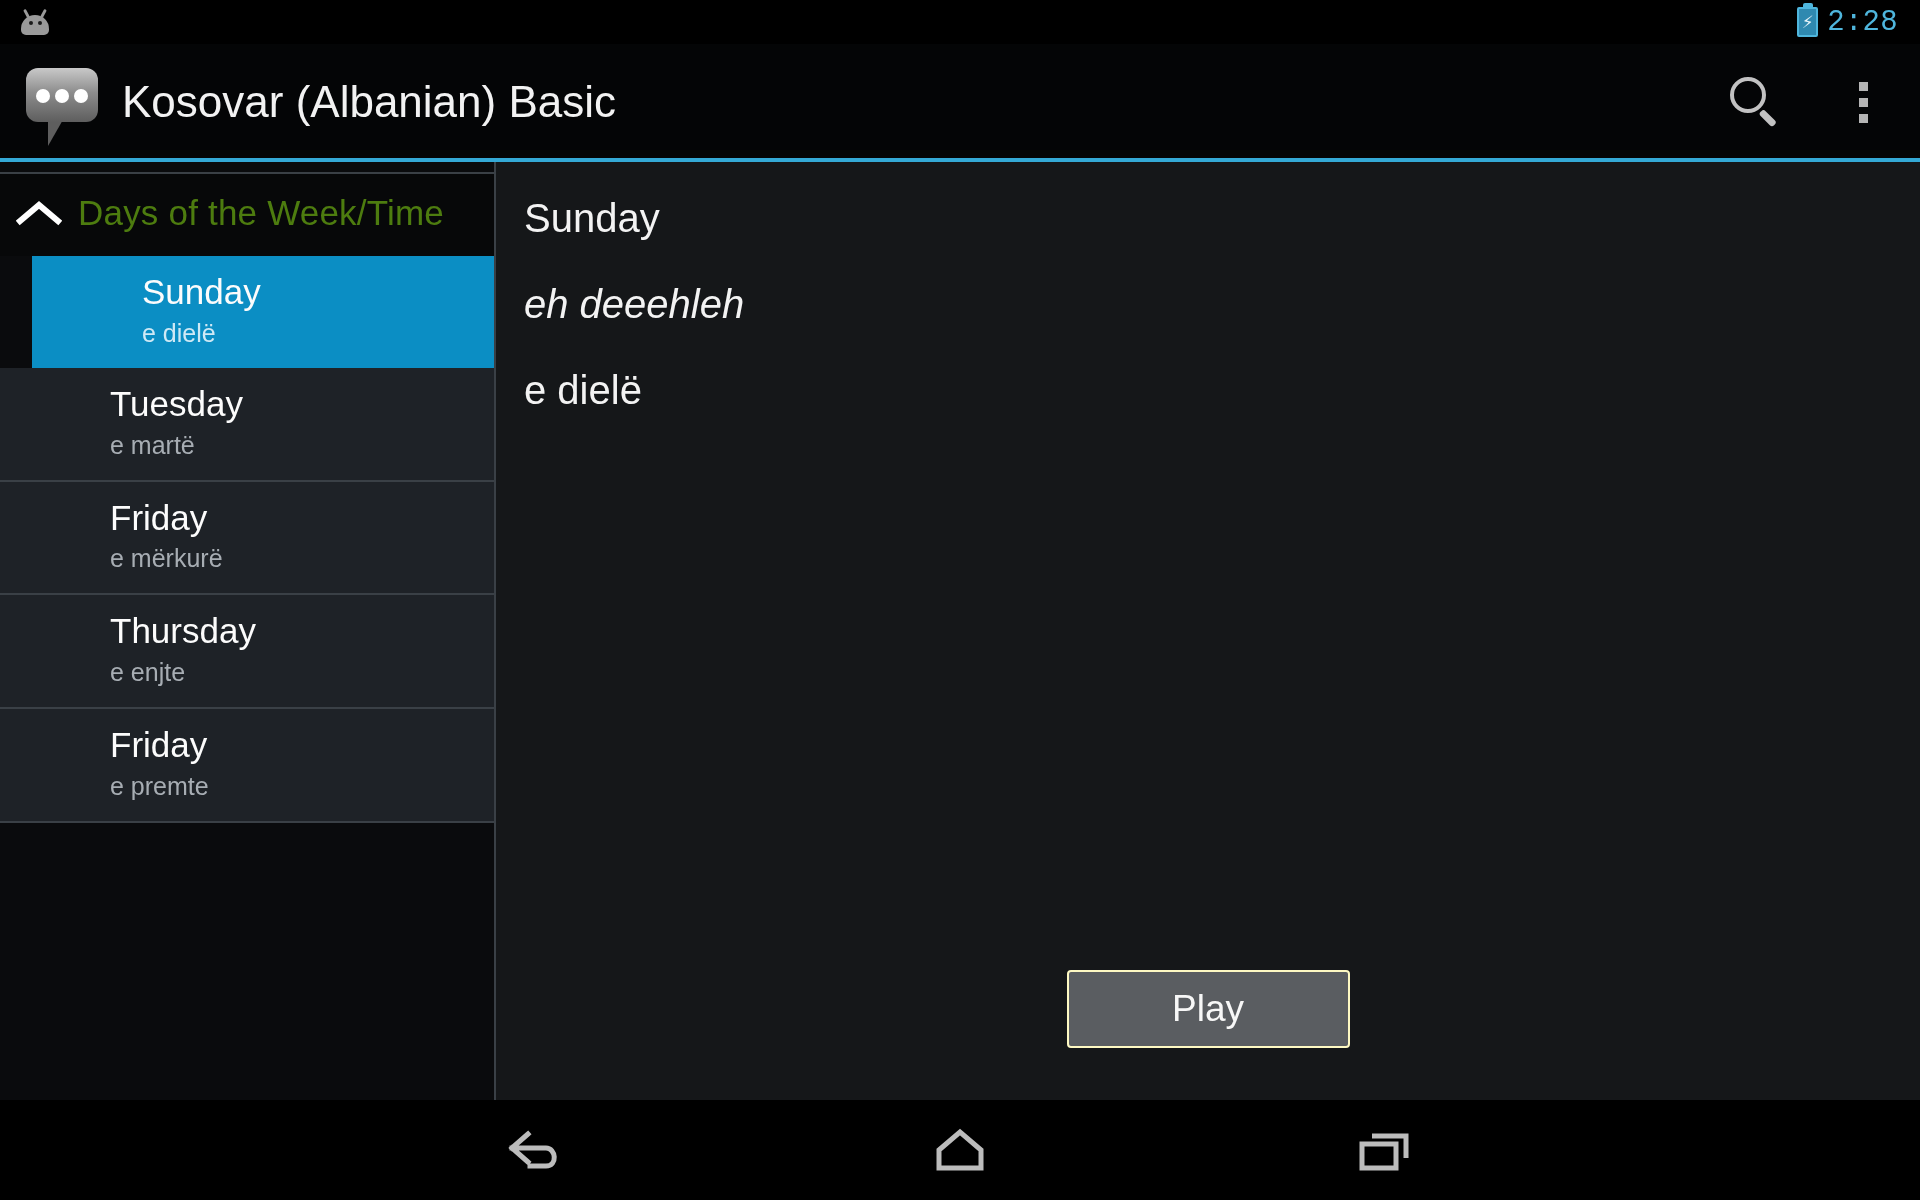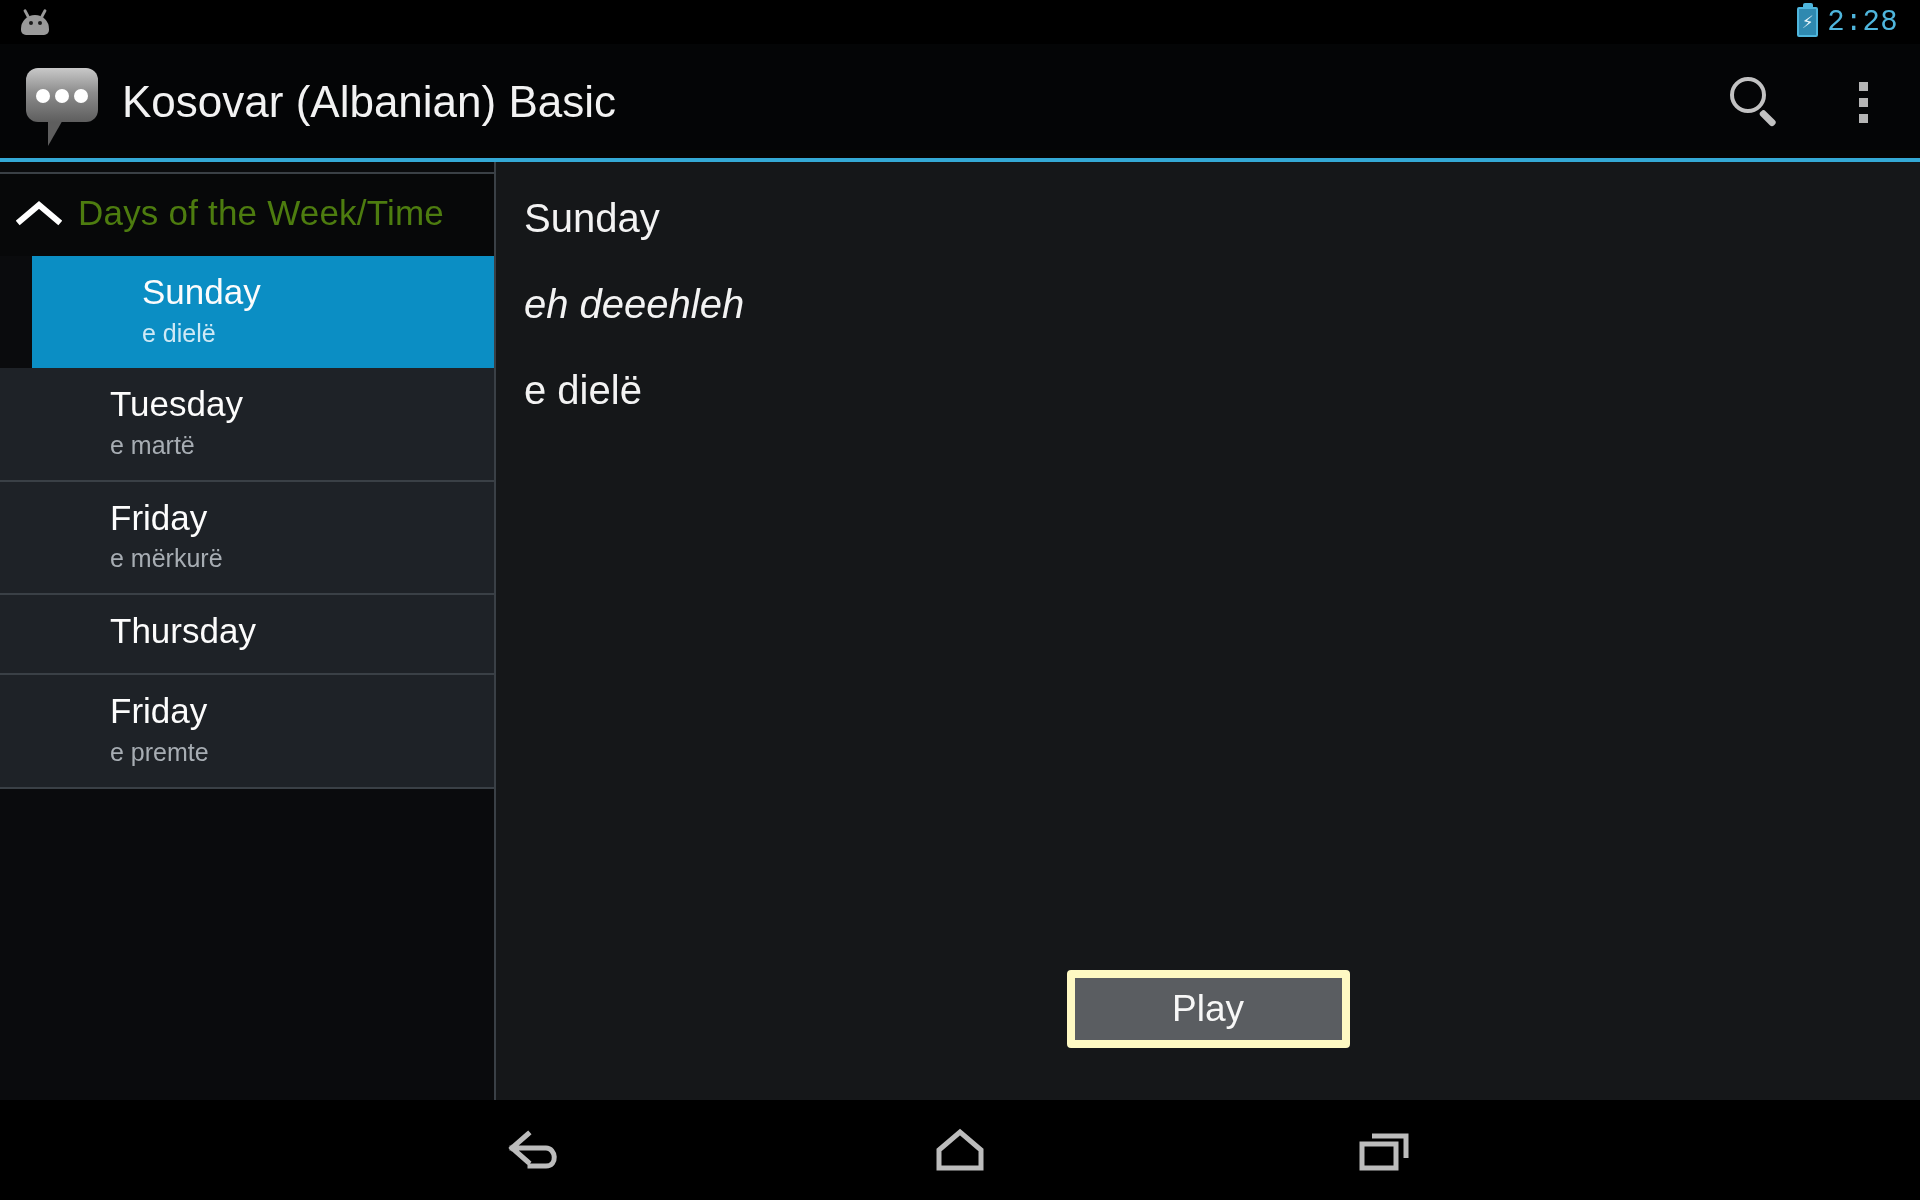--- a/index.html
+++ b/index.html
@@ -154,21 +154,21 @@
   .m-line.word{ margin-top:0px; }
   .m-line.pron{ font-style:italic; margin-top:42px; }
   .m-line.trans{ margin-top:42px; }
 
   .play-wrap{
     position:absolute; left:0; right:0; bottom:52px;
     display:flex; justify-content:center;
   }
   .play-btn{
     width:283px; height:78px; background:#5a5d61;
-    border:8px solid #fef9c3; border-radius:4px;
+    border:2px solid #fef9c3; border-radius:4px;
     color:#f7f7f7; font-size:37px;
     display:flex; align-items:center; justify-content:center;
     cursor:pointer;
   }
 
   
   .navbar{
     position:absolute; left:0; bottom:0; width:1920px; height:100px;
     background:#000; display:flex; align-items:center;
     justify-content:center; gap:315px;
@@ -252,20 +252,21 @@
         <div class="li-sub">e martë</div>
       </div>
 
       <div class="list-item">
         <div class="li-title">Friday</div>
         <div class="li-sub">e mërkurë</div>
       </div>
 
       <div class="list-item">
         <div class="li-title">Thursday</div>
+        <div class="li-sub">e enjte</div>
       </div>
 
       <div class="list-item">
         <div class="li-title">Friday</div>
         <div class="li-sub">e premte</div>
       </div>
 
     </div>
 
     <div class="main">

